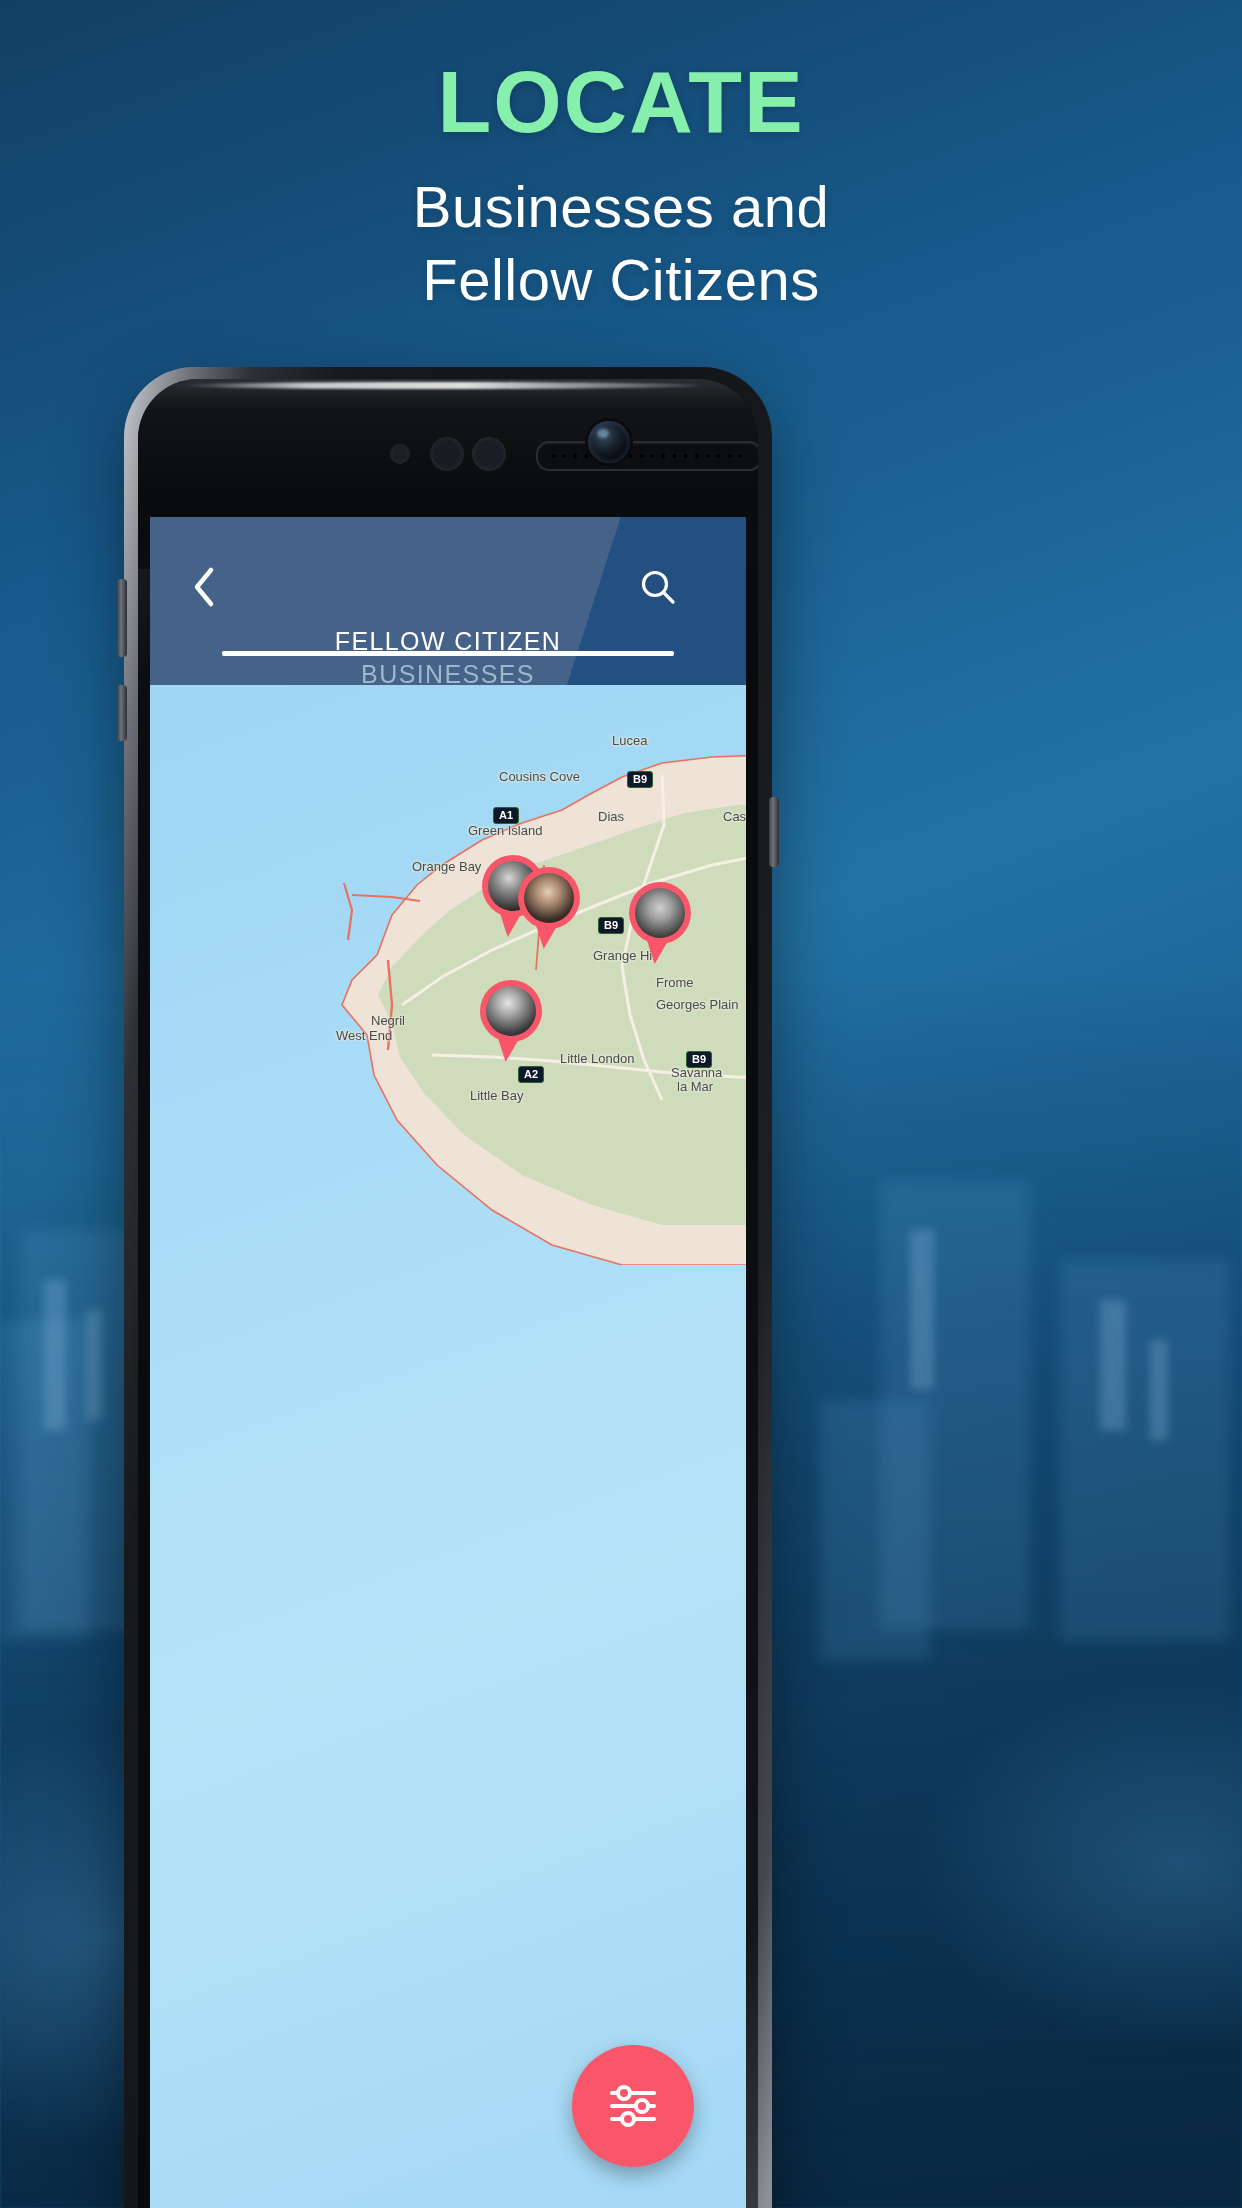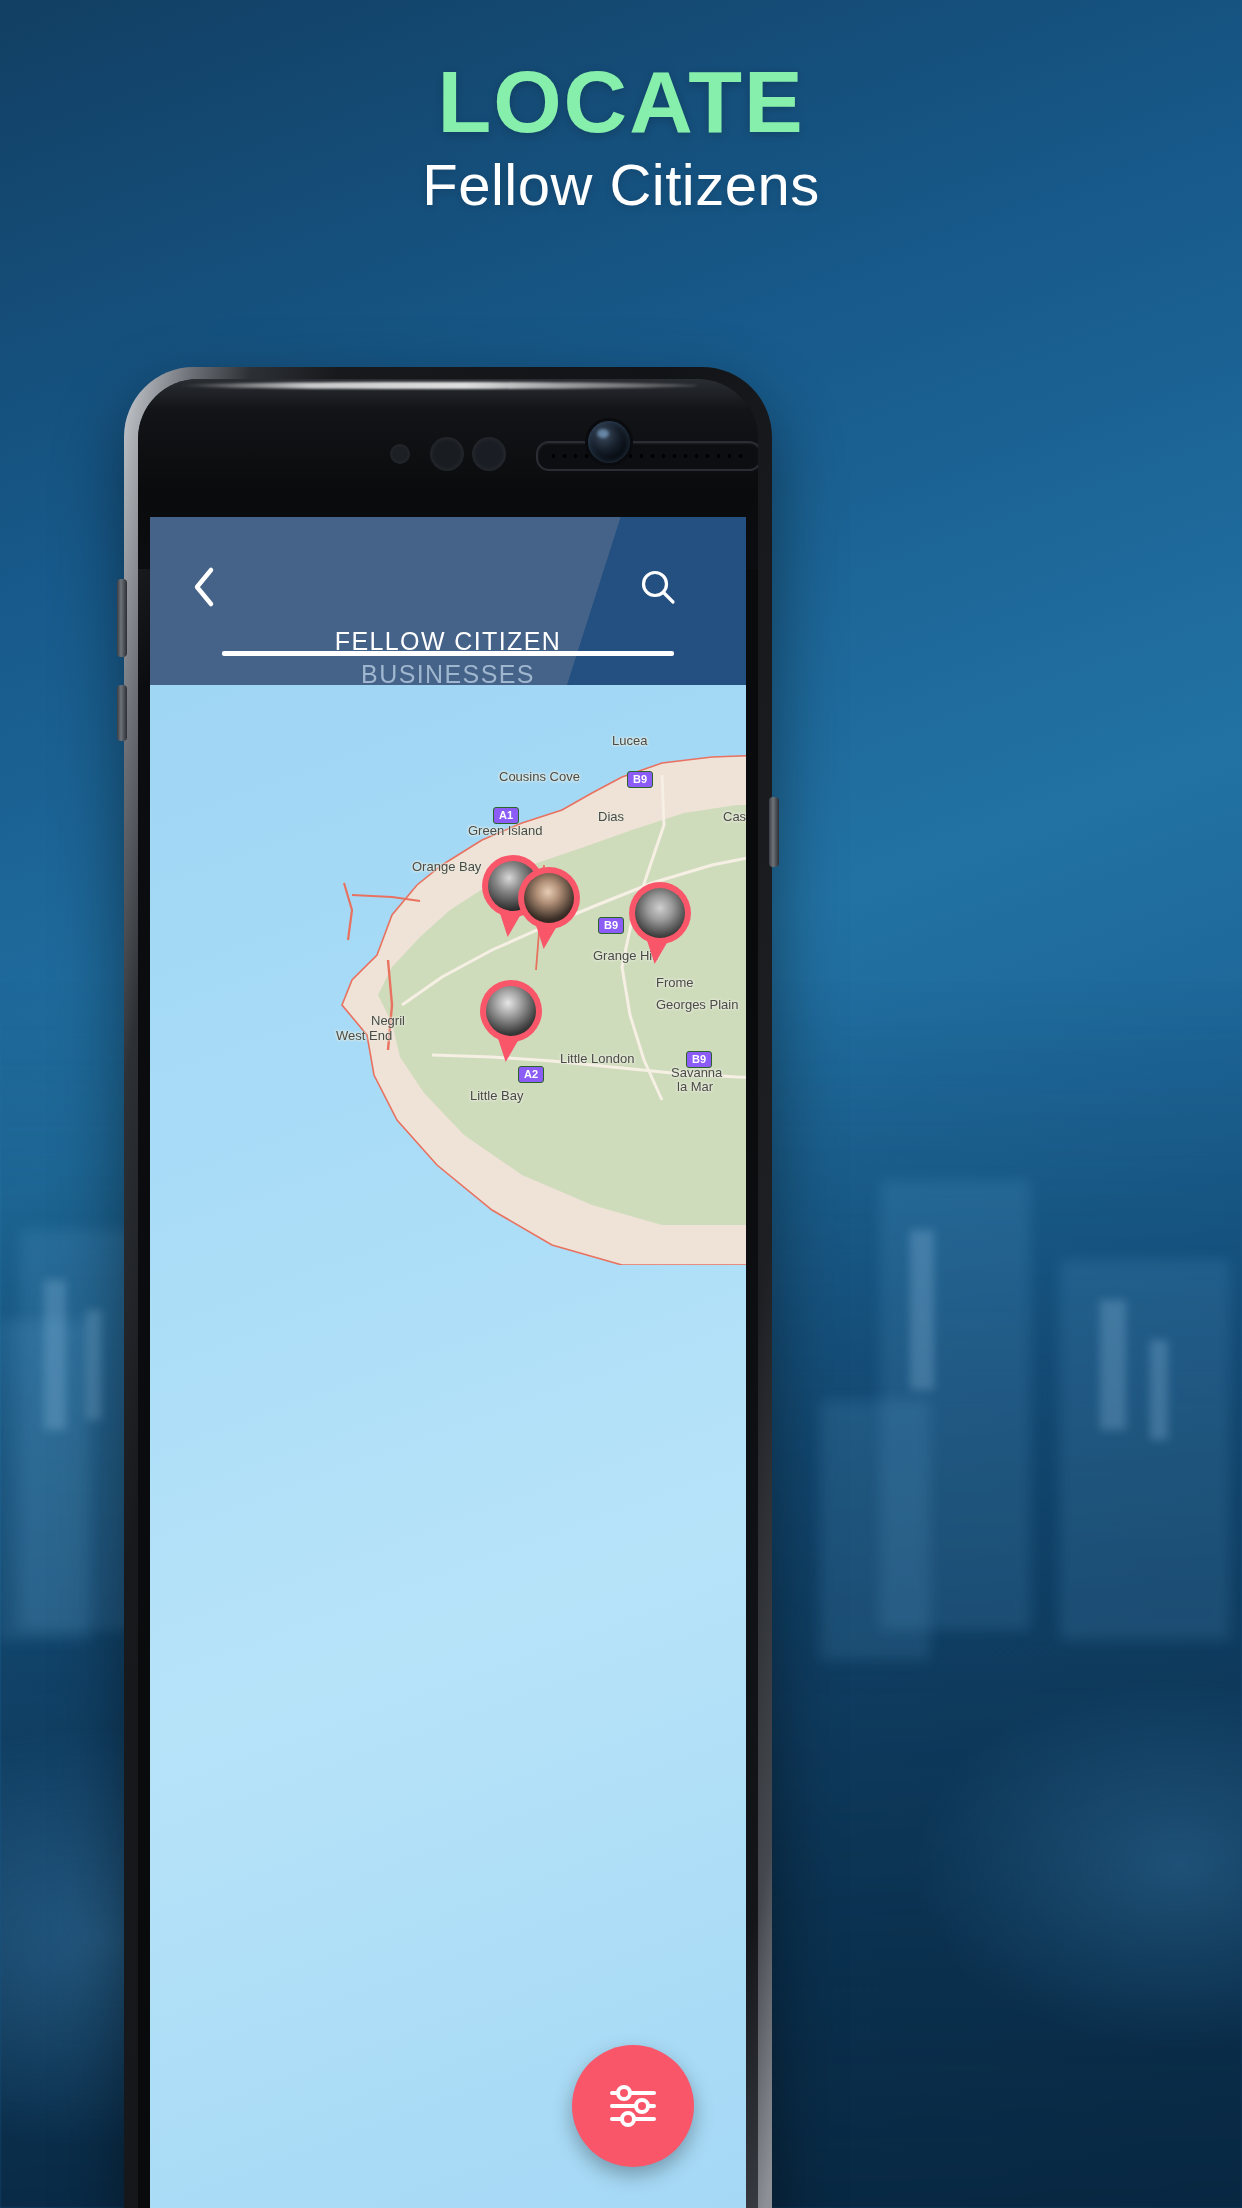--- a/index.html
+++ b/index.html
@@ -95,21 +95,21 @@
   .tab.active{color:#ffffff;}
   .tab.inactive{color:#9fb6cf;}
   .tab-underline{position:absolute;left:12%;right:12%;bottom:0;height:5px;background:#ffffff;border-radius:2px;}
   
   #map{position:relative;height:1542px;background:#a8daf5;overflow:hidden;}
   #sea{position:absolute;inset:0;
     background:linear-gradient(160deg,#9fd6f4 0%,#a9dcf7 30%,#b7e3f9 60%,#a4d8f5 100%);}
   #island{position:absolute;left:42px;top:20px;width:640px;height:560px;}
   .maplabel{position:absolute;font-size:13px;color:#4a4a47;white-space:nowrap;
     text-shadow:0 0 3px #e9ecdf,0 0 3px #e9ecdf,0 0 2px #e9ecdf;}
-  .shield{position:absolute;background:#8b5cf6;color:#fff;font-size:11px;font-weight:bold;
+  .shield{position:absolute;background:#0f172a;color:#fff;font-size:11px;font-weight:bold;
     padding:1px 5px;border-radius:3px;border:1px solid #2d6429;line-height:1.15;}
   
   .pin{position:absolute;width:62px;height:82px;cursor:pointer;}
   .pin-shape{position:absolute;left:0;top:0;width:62px;height:62px;border-radius:50% 50% 50% 50%;
     background:#f9566a;}
   .pin-tail{position:absolute;left:12px;top:40px;width:38px;height:42px;background:#f9566a;
     clip-path:polygon(0 0,100% 0,36% 100%);}
   .pin-photo{position:absolute;left:6px;top:6px;width:50px;height:50px;border-radius:50%;
     background:radial-gradient(circle at 42% 34%,#d8d8d8 0%,#8a8a8a 30%,#2e2e2e 72%,#151515 100%);
     overflow:hidden;}
@@ -133,20 +133,21 @@
     <div class="city-win" style="left:86px;top:330px;width:16px;height:110px;"></div>
     <div class="city-win" style="left:910px;top:250px;width:24px;height:160px;"></div>
     <div class="city-win" style="left:1100px;top:320px;width:26px;height:130px;"></div>
     <div class="city-win" style="left:1150px;top:360px;width:18px;height:100px;"></div>
     <div class="city-block" style="left:820px;top:420px;width:110px;height:260px;"></div>
   </div>
 </div>
 
 <div id="headline-wrap">
   <div id="headline">LOCATE</div>
+  <div class="sub-line" id="sub1">Businesses and</div>
   <div class="sub-line" id="sub2">Fellow Citizens</div>
 </div>
 
 <div id="phone">
   <div id="phone-body"></div>
   <div id="phone-glass"></div>
 
   <div class="side-btn" id="vol-btn"></div>
   <div class="side-btn" id="vol-btn2"></div>
   <div class="side-btn" id="pwr-btn"></div>

